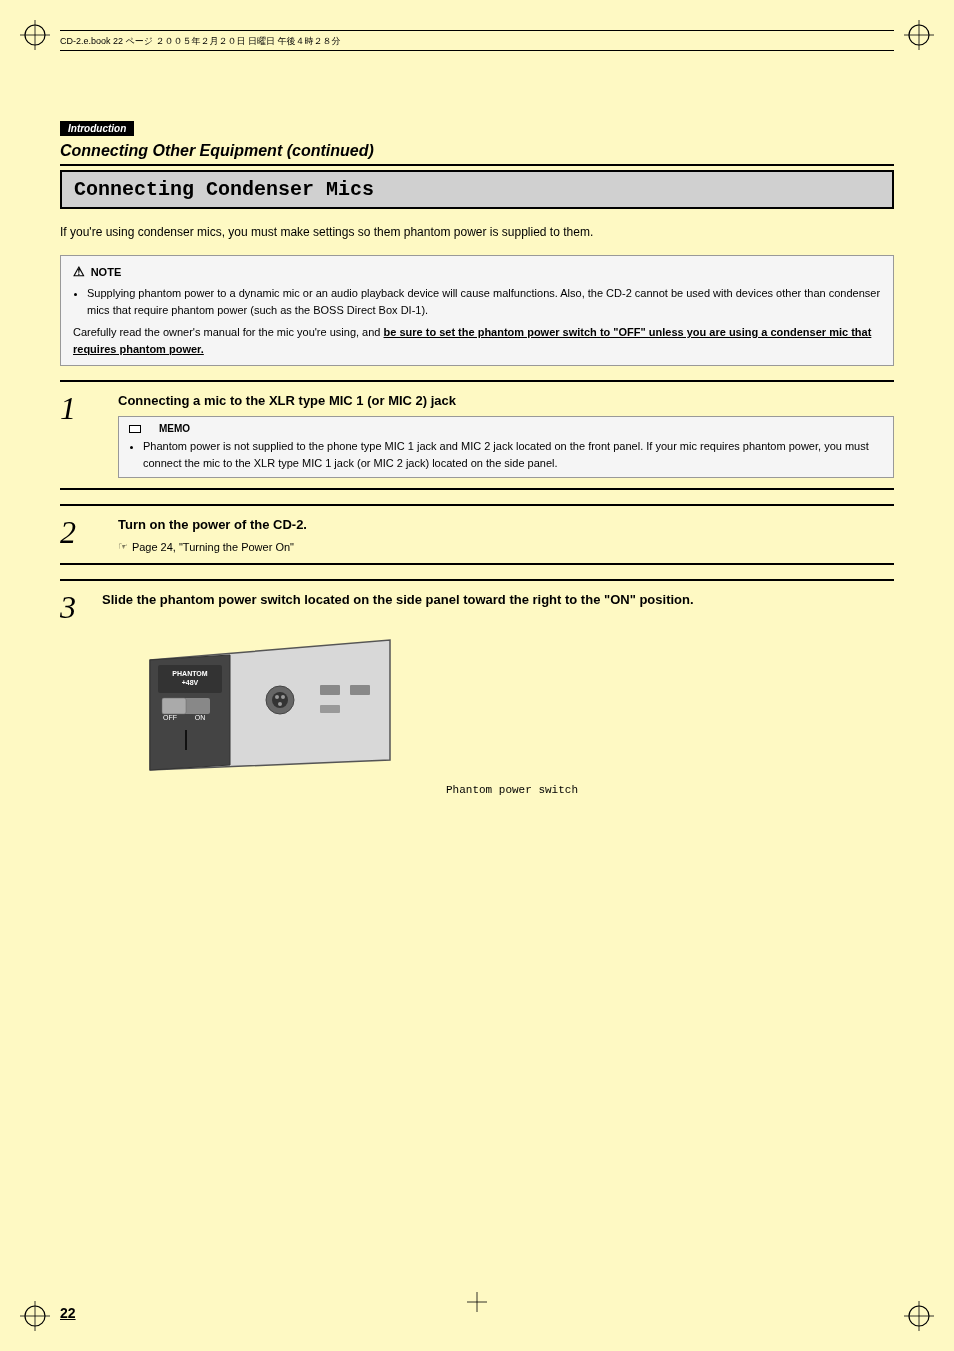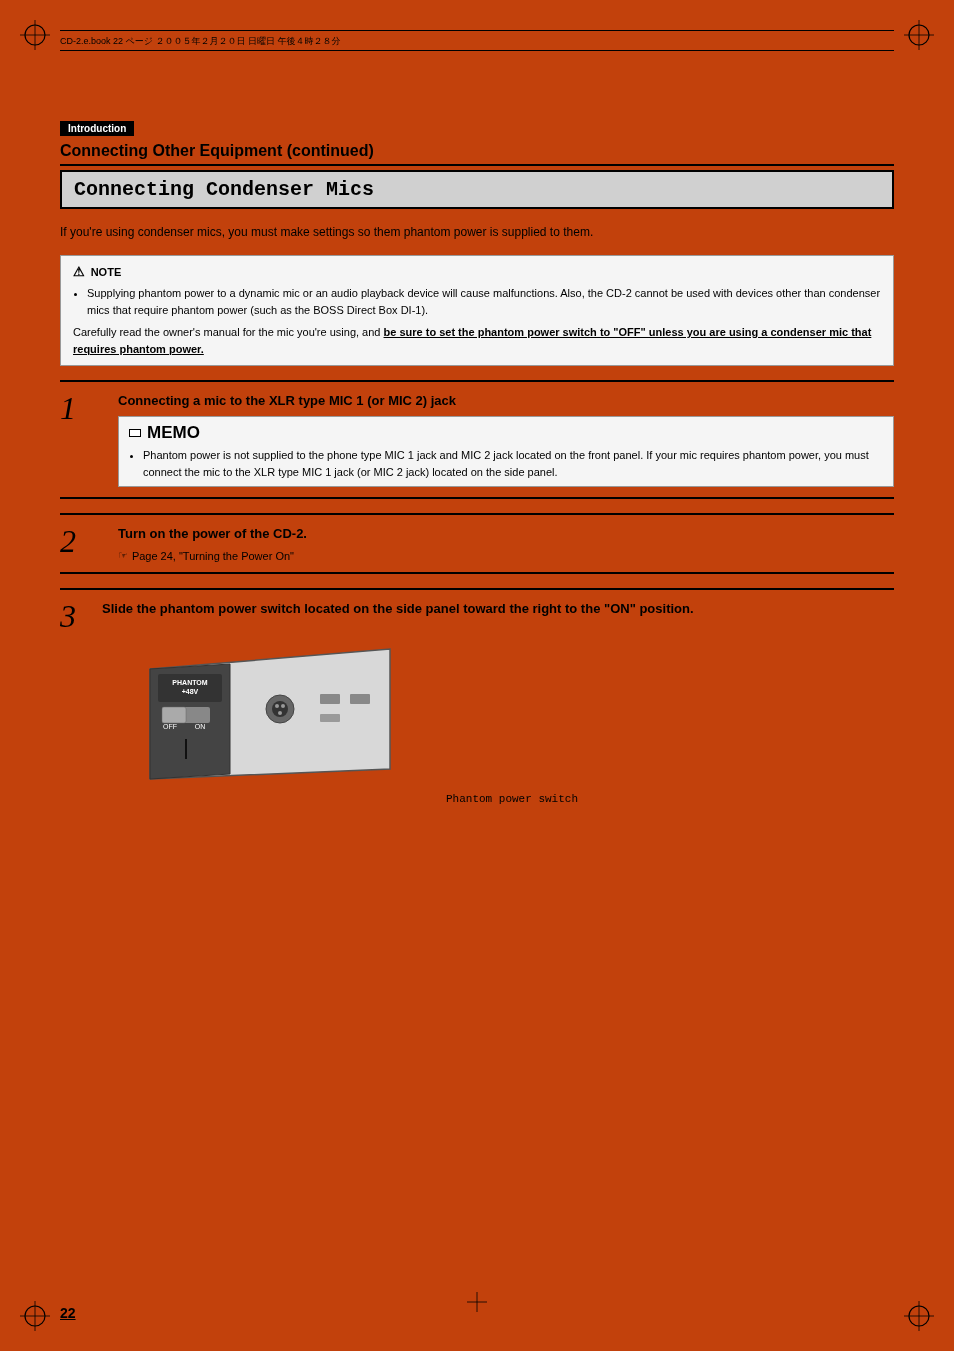--- a/index.html
+++ b/index.html
@@ -9,21 +9,21 @@
       font-size: 13px;
       color: #000;
       width: 954px;
       min-height: 1351px;
       position: relative;
       overflow: hidden;
     }
     .page {
       width: 954px;
       min-height: 1351px;
-      background: #c2410c;
+      background: #fef9c3;
       position: relative;
       padding: 0;
     }
     
     .corner-mark {
       position: absolute;
       width: 30px;
       height: 30px;
     }
     .corner-mark svg { width: 30px; height: 30px; }
@@ -54,20 +54,21 @@
     .header-line-bottom {
       border-top: 1px solid #000;
     }
 
     
     .nav-tab-area {
       position: absolute;
       top: 120px;
       left: 60px;
       right: 60px;
+      font-style: italic;
     }
     .nav-tab {
       display: inline-block;
       background: #000;
       color: #fff;
       font-size: 10px;
       font-family: Arial, sans-serif;
       font-weight: bold;
       padding: 2px 8px;
       margin-bottom: 2px;
@@ -188,27 +189,27 @@
     }
 
     
     .memo-box {
       border: 1px solid #999;
       background: #f5f5f5;
       padding: 6px 10px;
       margin-top: 6px;
     }
     .memo-header {
-      font-size: 17px;
+      font-size: 10px;
       font-family: Arial, sans-serif;
       font-weight: bold;
       margin-bottom: 4px;
       display: flex;
       align-items: center;
-      gap: 6px;
+      gap: 18px;
     }
     .memo-rect {
       width: 12px;
       height: 8px;
       border: 1.5px solid #000;
       display: inline-block;
       background: #fff;
     }
     .memo-body {
       font-size: 11px;

